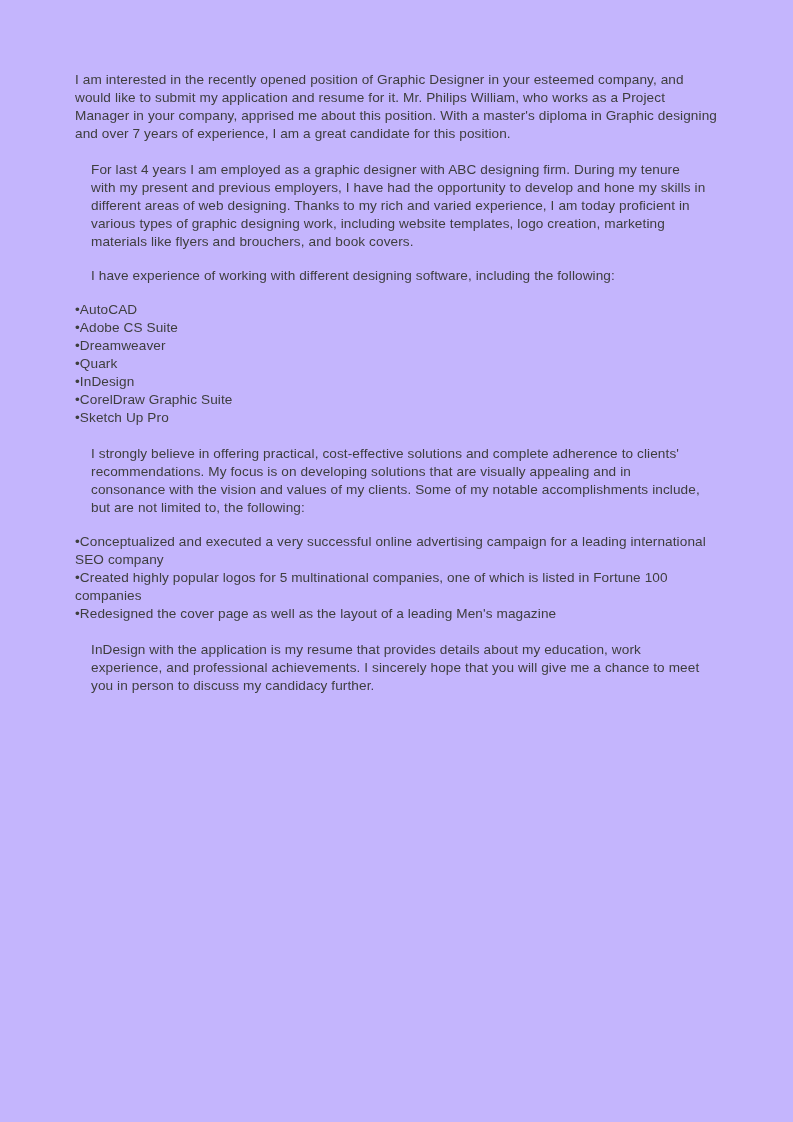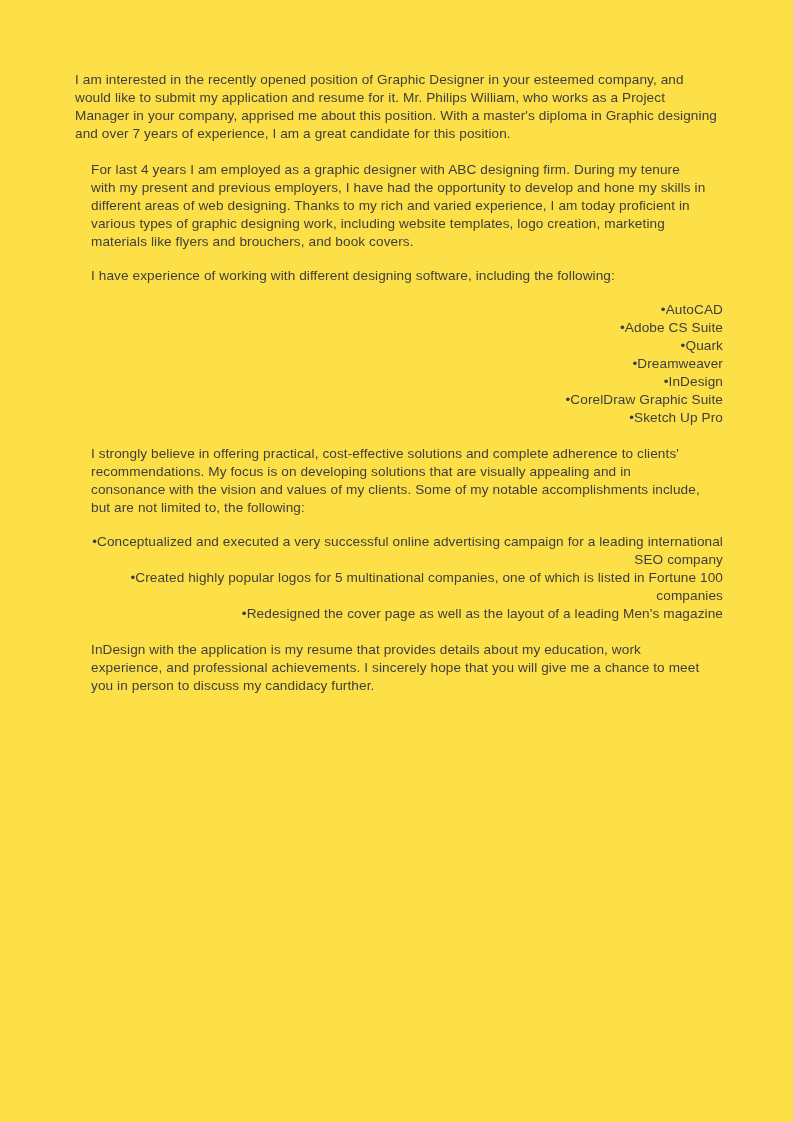--- a/index.html
+++ b/index.html
@@ -4,21 +4,21 @@
 <style>
   html, body {
     margin: 0;
     padding: 0;
     background: #ffffff;
   }
   .page {
     position: relative;
     width: 793px;
     height: 1122px;
-    background: #fde047;
+    background: #c4b5fd;
     overflow: hidden;
     font-family: "Liberation Sans", "DejaVu Sans", sans-serif;
   }
   .content {
     position: absolute;
     left: 75px;
     top: 71px;
     width: 648px;
     color: #3e3e3e;
     font-size: 13.6px;
@@ -35,43 +35,42 @@
     list-style: none;
     margin: 0;
     padding: 0;
   }
   ul.bullet-list li {
     margin: 0;
     padding: 0;
   }
   .bullet-list.gap-after {
     margin-bottom: 18px;
-    text-align: right;
   }
   .bullet-marker {
     
   }
 </style>
 </head>
 <body>
 
 <div class="page">
   <div class="content">
 
     <p class="para">I am interested in the recently opened position of Graphic Designer in your esteemed company, and would like to submit my application and resume for it. Mr. Philips William, who works as a Project Manager in your company, apprised me about this position. With a master's diploma in Graphic designing and over 7 years of experience, I am a great candidate for this position.</p>
 
     <p class="para-tight">For last 4 years I am employed as a graphic designer with ABC designing firm. During my tenure with my present and previous employers, I have had the opportunity to develop and hone my skills in different areas of web designing. Thanks to my rich and varied experience, I am today proficient in various types of graphic designing work, including website templates, logo creation, marketing materials like flyers and brouchers, and book covers.</p>
 
     <p class="para-tight">I have experience of working with different designing software, including the following:</p>
 
     <ul class="bullet-list gap-after">
       <li><span class="bullet-marker">•</span><span>AutoCAD</span></li>
       <li><span class="bullet-marker">•</span><span>Adobe CS Suite</span></li>
+      <li><span class="bullet-marker">•</span><span>Dreamweaver</span></li>
       <li><span class="bullet-marker">•</span><span>Quark</span></li>
-      <li><span class="bullet-marker">•</span><span>Dreamweaver</span></li>
       <li><span class="bullet-marker">•</span><span>InDesign</span></li>
       <li><span class="bullet-marker">•</span><span>CorelDraw Graphic Suite</span></li>
       <li><span class="bullet-marker">•</span><span>Sketch Up Pro</span></li>
     </ul>
 
     <p class="para-tight">I strongly believe in offering practical, cost-effective solutions and complete adherence to clients' recommendations. My focus is on developing solutions that are visually appealing and in consonance with the vision and values of my clients. Some of my notable accomplishments include, but are not limited to, the following:</p>
 
     <ul class="bullet-list gap-after">
       <li><span class="bullet-marker">•</span><span>Conceptualized and executed a very successful online advertising campaign for a leading international SEO company</span></li>
       <li><span class="bullet-marker">•</span><span>Created highly popular logos for 5 multinational companies, one of which is listed in Fortune 100 companies</span></li>

